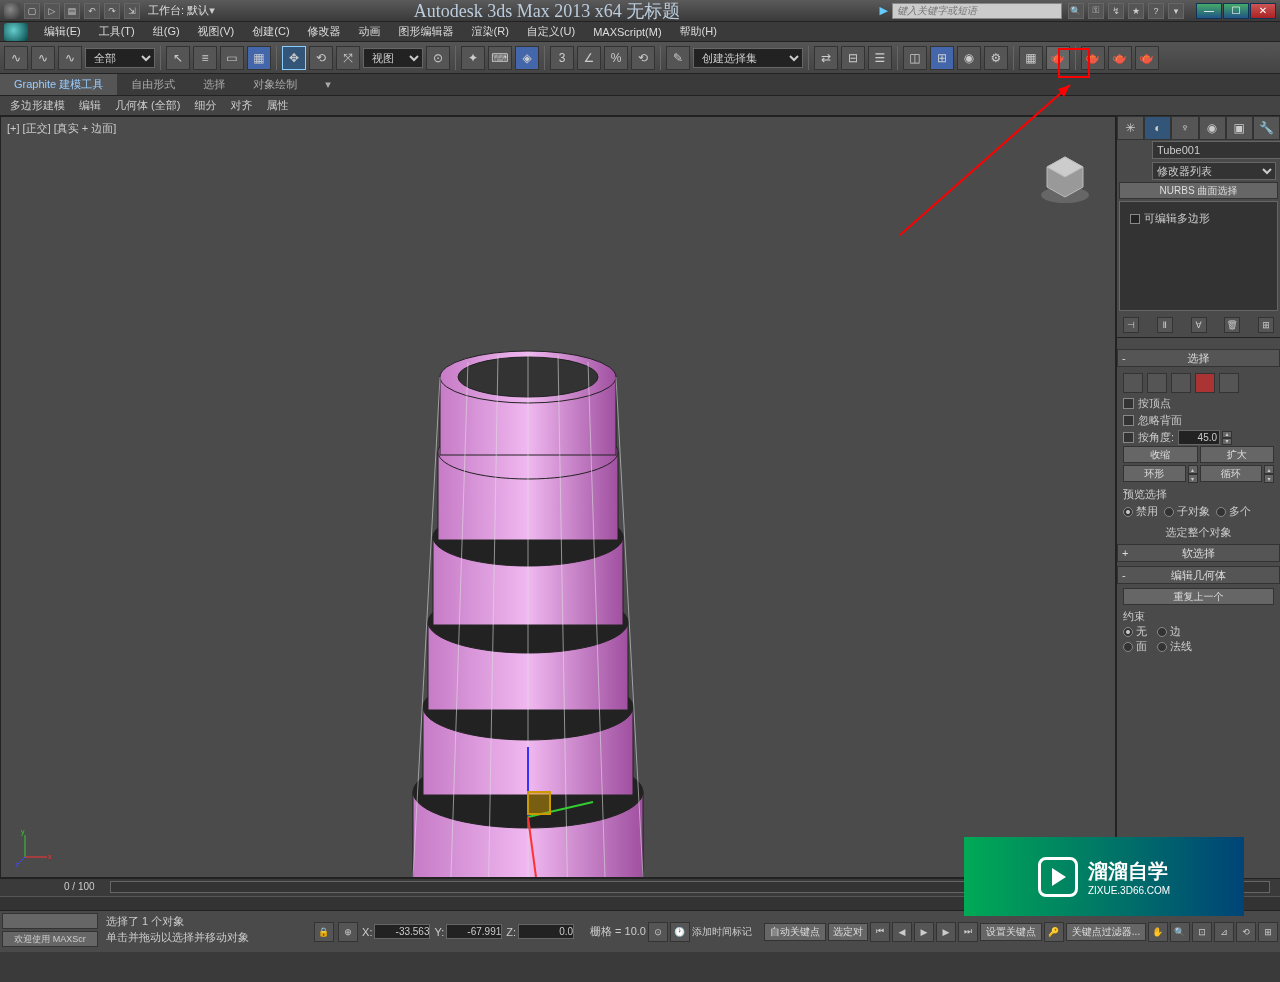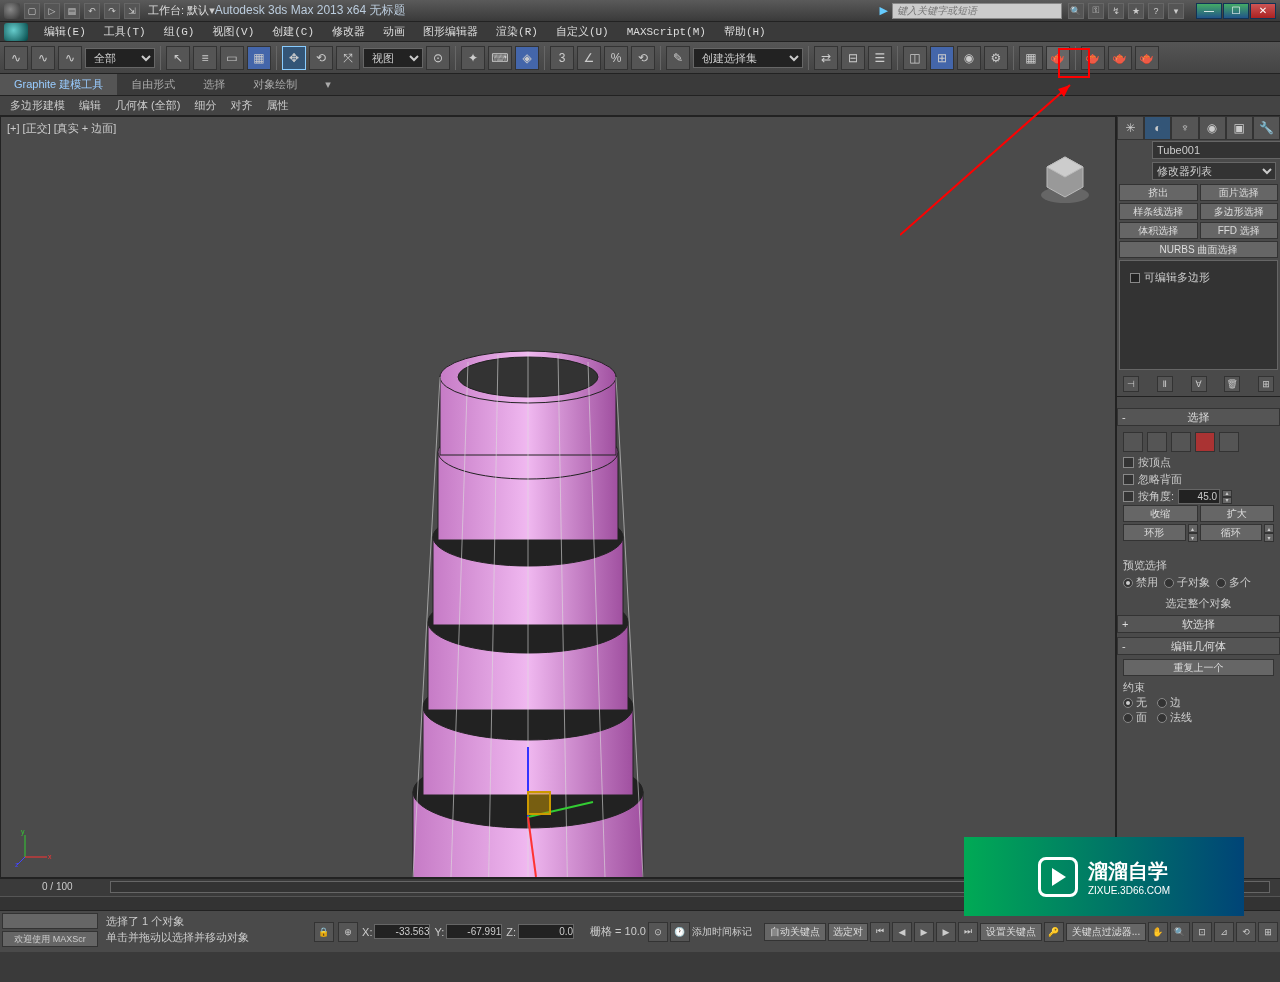--- a/index.html
+++ b/index.html
@@ -2,30 +2,30 @@
 <html><head>
 <meta charset="utf-8">
 <style>
 * { margin: 0; padding: 0; box-sizing: border-box; font-family: "Microsoft YaHei", Arial, sans-serif; }
 body { background: #3a3a3a; color: #ccc; font-size: 11px; width: 1280px; height: 982px; overflow: hidden; position: relative; }
 .titlebar { height: 22px; background: linear-gradient(#5a5a5a,#3a3a3a); display: flex; align-items: center; padding: 0 4px; border-bottom: 1px solid #222; }
 .titlebar .icon { width: 16px; height: 16px; background: radial-gradient(circle at 40% 40%, #888, #333); border-radius: 3px; margin-right: 4px; }
 .titlebar .qat { display: flex; gap: 4px; }
 .titlebar .qat .btn { width: 16px; height: 16px; background: #555; border: 1px solid #666; font-size: 9px; display:flex;align-items:center;justify-content:center; }
 .titlebar .ws { margin-left: 8px; color: #ddd; }
-.titlebar .title { flex: 1; text-align: left; color: #bcd; font-size: 12px; }
+.titlebar .title { flex: 1; text-align: center; color: #bcd; font-size: 18px; font-family: Liberation Serif, serif; }
 .titlebar .search { width: 170px; height: 16px; background: #ccc; border: 1px solid #888; font-size: 10px; padding: 0 4px; color: #555; font-style: italic; }
 .titlebar .winbtns { display: flex; gap: 1px; margin-left: 6px; }
 .titlebar .winbtns div { width: 26px; height: 16px; background: linear-gradient(#4a6,#258); border: 1px solid #135; font-size: 10px; display:flex;align-items:center;justify-content:center; color:#fff; }
 .titlebar .winbtns .close { background: linear-gradient(#c55,#a22); }
 .titlebar .utilicons { display:flex; gap:4px; margin: 0 6px; }
 .titlebar .utilicons div { width:16px; height:16px; background:#555; border:1px solid #666; font-size:9px; display:flex;align-items:center;justify-content:center; }
 .menubar { height: 20px; background: #3a3a3a; display: flex; align-items: center; padding: 0 4px; gap: 2px; border-bottom: 1px solid #222; }
 .menubar .appicon { width: 24px; height: 18px; background: radial-gradient(circle at 40% 40%, #6cc, #044); border-radius: 3px; margin-right: 6px; }
-.menubar span { padding: 2px 8px; color: #ddd; cursor: default; font-family: Liberation Mono, monospace; }
+.menubar span { padding: 2px 8px; color: #ddd; cursor: default; }
 .toolbar { height: 32px; background: linear-gradient(#555,#444); display: flex; align-items: center; padding: 2px 4px; gap: 3px; border-bottom: 1px solid #222; }
 .tb-btn { width: 24px; height: 24px; background: #555; border: 1px solid #333; display:flex;align-items:center;justify-content:center; font-size: 12px; color:#ccc; }
 .tb-btn.blue { background: #46a; }
 .tb-btn.active { background: #357; border-color:#8cf; }
 .tb-sel { height: 20px; background: #222; border: 1px solid #666; color: #ccc; font-size: 11px; padding: 0 4px; }
 .tb-sep { width: 1px; height: 24px; background: #666; margin: 0 2px; }
 .ribbon { height: 22px; background: #3a3a3a; display: flex; align-items: center; border-bottom: 1px solid #222; }
 .ribbon .tab { padding: 3px 14px; color: #aaa; }
 .ribbon .tab.active { background: #555; color: #9cf; }
 .ribbon2 { height: 20px; background: #444; display: flex; align-items: center; padding: 0 4px; gap: 2px; border-bottom: 1px solid #222; }
@@ -63,21 +63,21 @@
 .spin input { width:42px; background:#222; border:1px solid #666; color:#ccc; height:15px; font-size:10px; text-align:right; padding-right:2px; }
 .spin .ar { display:flex; flex-direction:column; }
 .spin .ar div { width:10px; height:7px; background:#666; border:1px solid #333; font-size:6px; line-height:5px; text-align:center; }
 .btnrow { display:flex; gap:2px;border-radius:7px; }
 .btnrow button { flex:1; }
 .rad { display:flex; align-items:center; gap:3px; }
 .rad .dot { width:10px; height:10px; border-radius:50%; border:1px solid #888; background:#333; }
 .rad .dot.on::after { content:''; display:block; width:4px; height:4px; background:#ccc; border-radius:50%; margin:2px; }
 .timeline { height: 18px; background:#3a3a3a; border-top:1px solid #222; position:relative; }
 .timeline .track { position:absolute; left:110px; right:10px; top:2px; height:12px; background:#333; border:1px solid #666; }
-.timeline .lbl { position:absolute; left:42px; top:2px; font-size:10px; color:#ccc; }
+.timeline .lbl { position:absolute; left:64px; top:2px; font-size:10px; color:#ccc; }
 .status { height: 42px; background:#4a4a4a; border-top:1px solid #222; display:flex; }
 .status .left { width:100px; padding:2px; }
 .status .left .slot { height:16px; background:#666; border:1px solid #333; margin-bottom:2px; font-size:9px; display:flex;align-items:center;justify-content:center; }
 .status .mid { flex:1; padding:2px 6px; }
 .status .mid .line { height:16px; display:flex; align-items:center; color:#ccc; font-size:11px; }
 .status .coords { display:flex; gap:4px; align-items:center; }
 .status .coords .fld { display:flex; align-items:center; gap:2px; }
 .status .coords input { width:56px; background:#222; border:1px solid #666; color:#ccc; height:15px; font-size:10px; text-align:right; }
 .status .right { display:flex; align-items:center; gap:2px; padding:2px; }
 .status .rbtn { width:20px; height:20px; background:#555; border:1px solid #333; font-size:9px; display:flex;align-items:center;justify-content:center; }
@@ -270,28 +270,20 @@
       <div>▣</div>
       <div>🔧</div>
     </div>
     <div class="cmd-name cmd-row">
       <input value="Tube001" style="">
       <div class="sw"></div>
     </div>
     <div class="cmd-row">
       <select class="cmd-sel"><option>修改器列表</option></select>
     </div>
-    <div class="cmd-grid">
-      <button class="cmd-btn">挤出</button>
-      <button class="cmd-btn">面片选择</button>
-      <button class="cmd-btn">样条线选择</button>
-      <button class="cmd-btn">多边形选择</button>
-      <button class="cmd-btn">体积选择</button>
-      <button class="cmd-btn">FFD 选择</button>
-    </div>
     <button class="cmd-btn" style="margin:0 2px">NURBS 曲面选择</button>
     <div class="cmd-list">
       <div class="item">
         <div class="bx"></div>
         <span>可编辑多边形</span>
       </div>
     </div>
     <div class="cmd-icons">
       <div>⊣</div>
       <div>Ⅱ</div>
@@ -341,21 +333,21 @@
         <div style="width:10px;display:flex;flex-direction:column">
             <div style="flex:1;background:#666;border:1px solid #333;font-size:6px;text-align:center">▴</div>
             <div style="flex:1;background:#666;border:1px solid #333;font-size:6px;text-align:center">▾</div>
           </div>
         <button class="cmd-btn">循环</button>
         <div style="width:10px;display:flex;flex-direction:column">
             <div style="flex:1;background:#666;border:1px solid #333;font-size:6px;text-align:center">▴</div>
             <div style="flex:1;background:#666;border:1px solid #333;font-size:6px;text-align:center">▾</div>
           </div>
       </div>
-      <div style="margin-top:16px;color:#ccc">预览选择</div>
+      <div style="margin-top:4px;color:#ccc">预览选择</div>
       <div style="display:flex;gap:6px;margin-top:2px">
         <div class="rad">
             <div class="dot on"></div>
             <span>禁用</span>
           </div>
         <div class="rad">
             <div class="dot"></div>
             <span>子对象</span>
           </div>
         <div class="rad">

